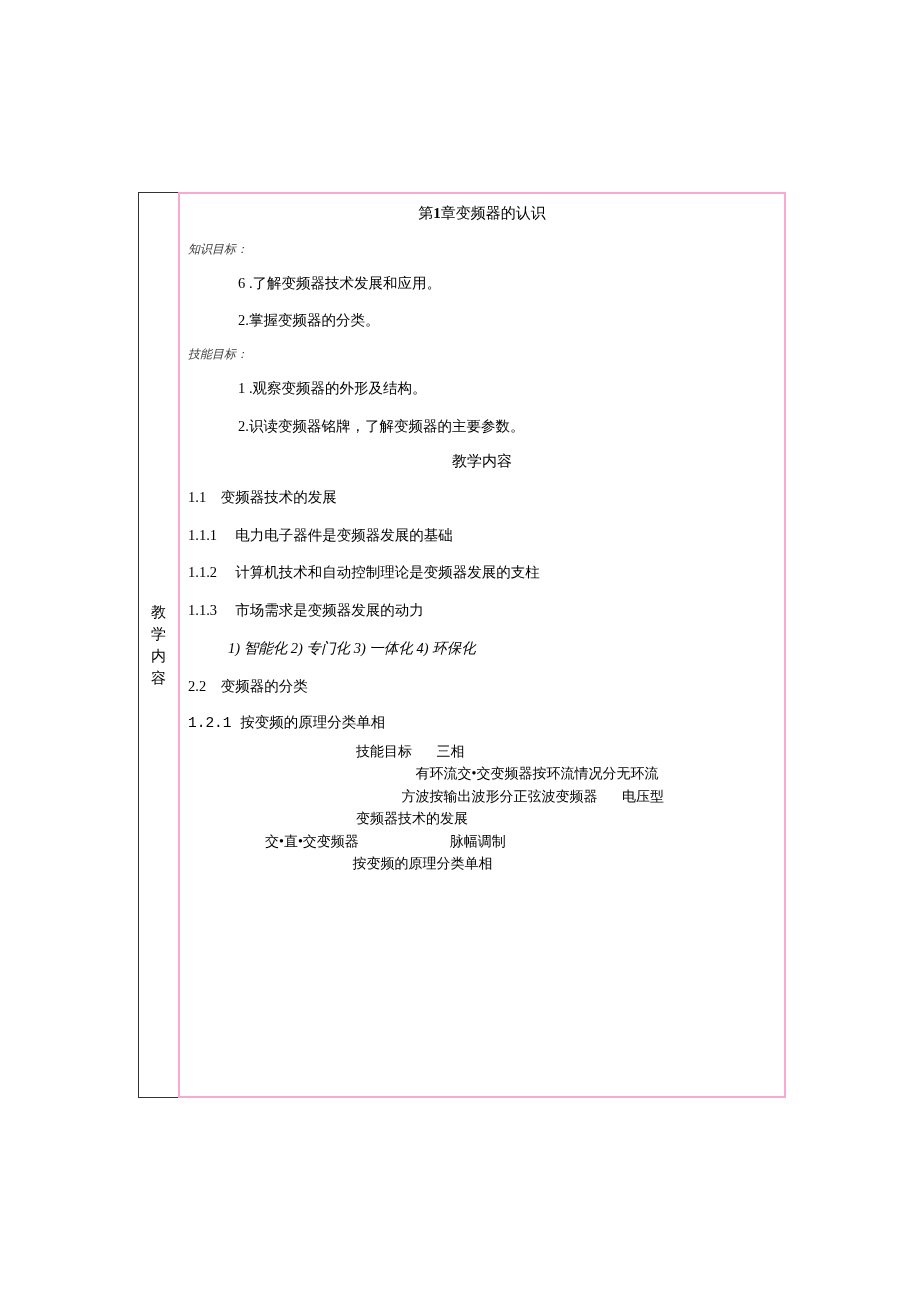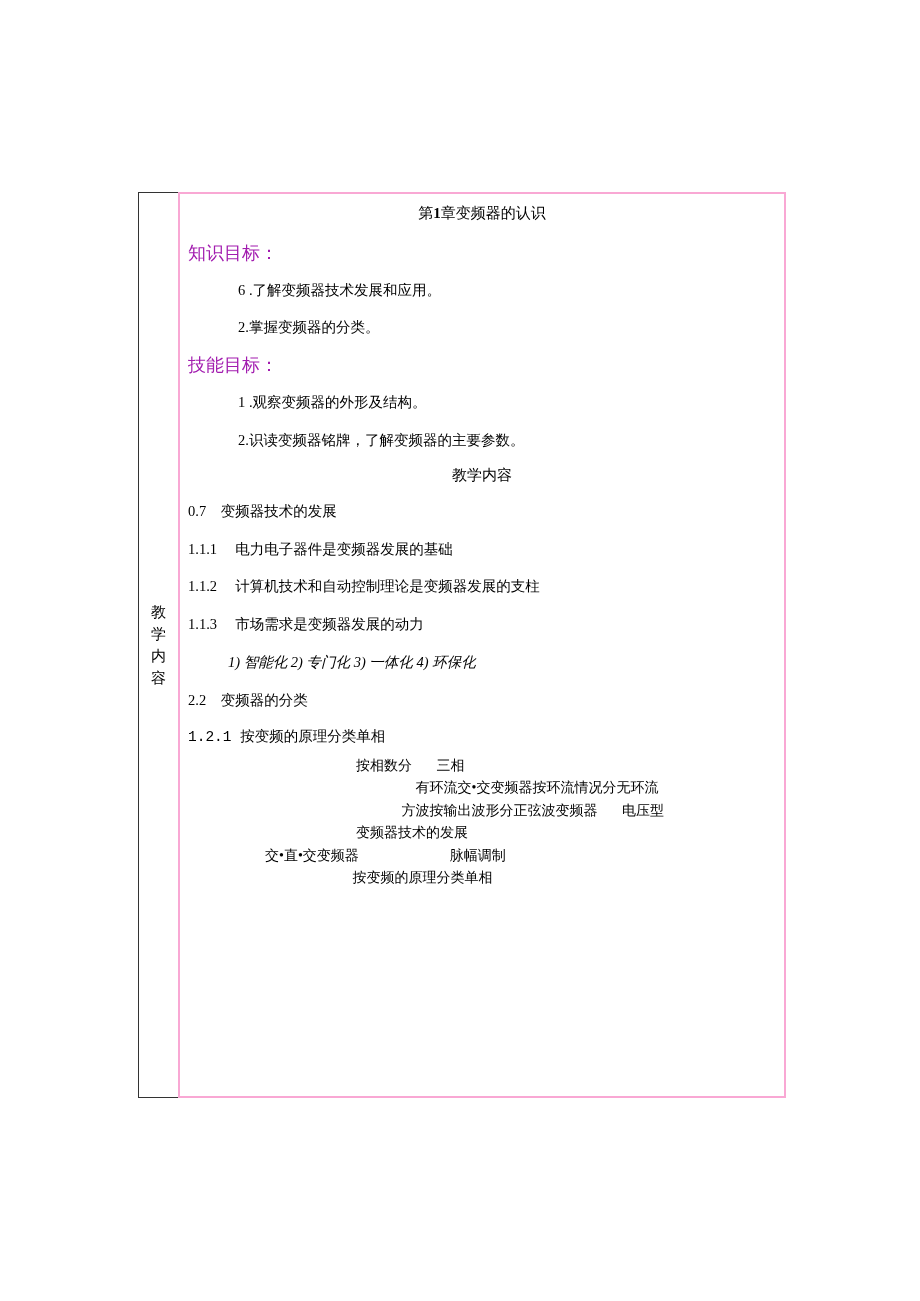--- a/index.html
+++ b/index.html
@@ -47,24 +47,25 @@
     }
     .title {
       text-align: center;
       font-size: 15px;
       margin-bottom: 18px;
     }
     .title b {
       font-weight: bold;
     }
     .blue-label {
-      color: #a21caf;
-      font-size: 18px;
+      color: #404040;
+      font-size: 12px;
       margin-bottom: 14px;
       margin-top: 4px;
+      font-style: italic;
     }
     .indent {
       padding-left: 50px;
       margin-bottom: 14px;
       line-height: 1.6;
     }
     .sub-title {
       text-align: center;
       font-size: 15px;
       margin-bottom: 16px;
@@ -101,30 +102,30 @@
     <div class="blue-label">知识目标：</div>
     <div class="indent">6 .了解变频器技术发展和应用。</div>
     <div class="indent">2.掌握变频器的分类。</div>
 
     <div class="blue-label">技能目标：</div>
     <div class="indent">1 .观察变频器的外形及结构。</div>
     <div class="indent">2.识读变频器铭牌，了解变频器的主要参数。</div>
 
     <div class="sub-title">教学内容</div>
 
-    <div class="section">0.7　变频器技术的发展</div>
+    <div class="section">1.1　变频器技术的发展</div>
     <div class="section">1.1.1　  电力电子器件是变频器发展的基础</div>
     <div class="section">1.1.2　  计算机技术和自动控制理论是变频器发展的支柱</div>
     <div class="section">1.1.3　  市场需求是变频器发展的动力</div>
     <div class="section indent-small">1)  智能化 2)  专门化 3)  一体化 4)  环保化</div>
     <div class="section">2.2　变频器的分类</div>
     <div class="section" style="margin-bottom:6px;font-family:Liberation Mono, monospace;">1.2.1  按变频的原理分类单相</div>
 
     <div class="diagram-area">
-      <div class="diagram-line">                                                按相数分       三相</div>
+      <div class="diagram-line">                                                技能目标       三相</div>
       <div class="diagram-line">                                                                 有环流交•交变频器按环流情况分无环流</div>
       <div class="diagram-line">                                                             方波按输出波形分正弦波变频器       电压型</div>
       <div class="diagram-line">                                                变频器技术的发展</div>
       <div class="diagram-line">                      交•直•交变频器                          脉幅调制</div>
       <div class="diagram-line">                                               按变频的原理分类单相</div>
     </div>
   </div>
 </div>
 
 </body></html>

